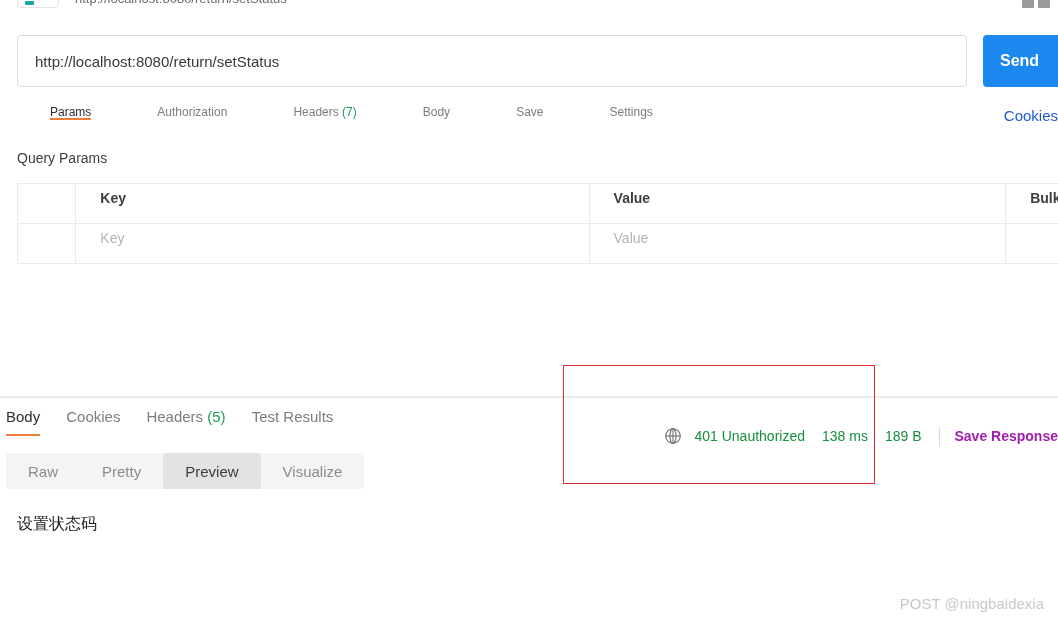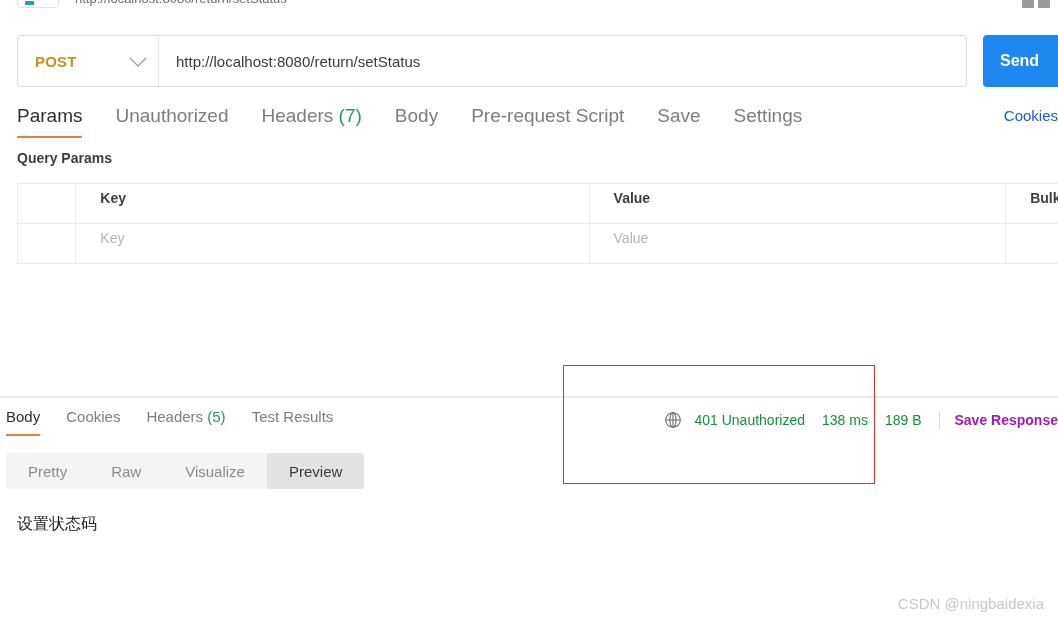--- a/index.html
+++ b/index.html
@@ -118,26 +118,27 @@
 
   
   #req-tabs {
     position: absolute;
     left: 17px; top: 105px;
     display: flex;
     align-items: flex-start;
   }
   .rtab {
     position: relative;
-    font-size: 19px;
+    font-size: 12px;
     color: #7d7d7d;
     margin-right: 33px;
-    padding-bottom: 11px;
-    cursor: pointer;
-    white-space: nowrap;
+    padding-bottom: 1px;
+    cursor: pointer;
+    white-space: nowrap;
+    margin-left: 33px;
   }
   .rtab.active { color: #2f2f2f; }
   .rtab.active::after {
     content: "";
     position: absolute;
     left: 0; bottom: 0;
     width: 100%; height: 2px;
     background: #ef7c3a;
   }
   .rtab .cnt { color: #1f9e5a; }
@@ -149,21 +150,21 @@
     color: #2059d8;
     white-space: nowrap;
     cursor: pointer;
   }
 
   
   #query-params-title {
     position: absolute;
     left: 17px; top: 150px;
     font-size: 14px;
-    font-weight: bold;
+    font-weight: normal;
     color: #3d3d3d;
     text-align: center;
   }
   #params-table {
     position: absolute;
     left: 17px; top: 183px;
     width: 1120px;
     border-collapse: collapse;
     table-layout: fixed;
   }
@@ -189,21 +190,21 @@
   #response-divider {
     position: absolute;
     left: 0; top: 396px;
     width: 1058px; height: 2px;
     background: #ececec;
   }
 
   
   #response-meta {
     position: absolute;
-    right: 0; top: 408px;
+    right: 0; top: 424px;
     display: flex;
     align-items: center;
     height: 24px;
     white-space: nowrap;
     justify-content: center;
   }
   #globe-icon { margin-right: 12px; display: block; }
   #response-meta .stat {
     font-size: 14px;
     color: #158f3f;
@@ -306,44 +307,37 @@
   <div class="save-chip">
 
     <div class="glyph2"></div>
   </div>
   <div class="crumb" style="left:75px;">http://localhost:8080/return/setStatus</div>
   <div class="tr-btn" style="left:1022px;"></div>
   <div class="tr-btn" style="left:1038px;"></div>
 </div>
 
 <div id="url-bar">
-  <div id="method-select">
-    <span class="method-label">POST</span>
-    <span class="chev"></span>
-  </div>
   <input id="url-input" type="text" value="http://localhost:8080/return/setStatus" style="">
 </div>
 <button id="send-button">Send</button>
 
 <div id="req-tabs">
   <div class="rtab active">
     <span>Params</span>
   </div>
   <div class="rtab">
-    <span>Unauthorized</span>
+    <span>Authorization</span>
   </div>
   <div class="rtab">
     <span>Headers</span>
     <span class="cnt">(7)</span>
   </div>
   <div class="rtab">
     <span>Body</span>
-  </div>
-  <div class="rtab">
-    <span>Pre-request Script</span>
   </div>
   <div class="rtab">
     <span>Save</span>
   </div>
   <div class="rtab">
     <span>Settings</span>
   </div>
 </div>
 <div id="cookies-link">Cookies</div>
 
@@ -395,30 +389,30 @@
   </svg>
   <span class="stat">401 Unauthorized</span>
   <span class="stat">138 ms</span>
   <span class="stat">189 B</span>
   <span class="vdiv"></span>
   <span id="save-response">Save Response</span>
 </div>
 
 <div id="view-modes">
   <div class="seg">
+    <span>Raw</span>
+  </div>
+  <div class="seg">
     <span>Pretty</span>
   </div>
-  <div class="seg">
-    <span>Raw</span>
+  <div class="seg active">
+    <span>Preview</span>
   </div>
   <div class="seg">
     <span>Visualize</span>
   </div>
-  <div class="seg active">
-    <span>Preview</span>
-  </div>
 </div>
 
 <div id="body-preview">设置状态码</div>
 
 <div id="annotation-rect"></div>
 
-<div id="watermark">CSDN @ningbaidexia</div>
+<div id="watermark">POST @ningbaidexia</div>
 
 </body></html>

